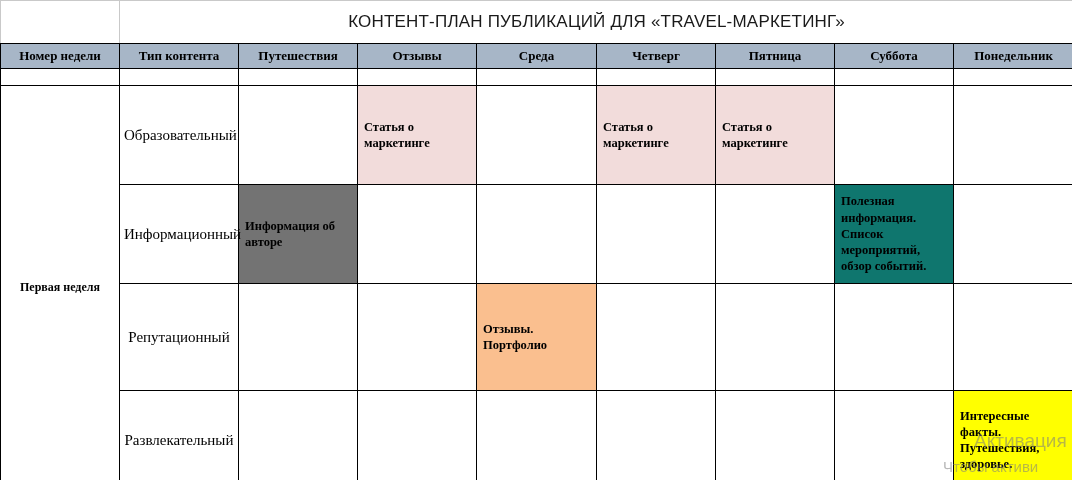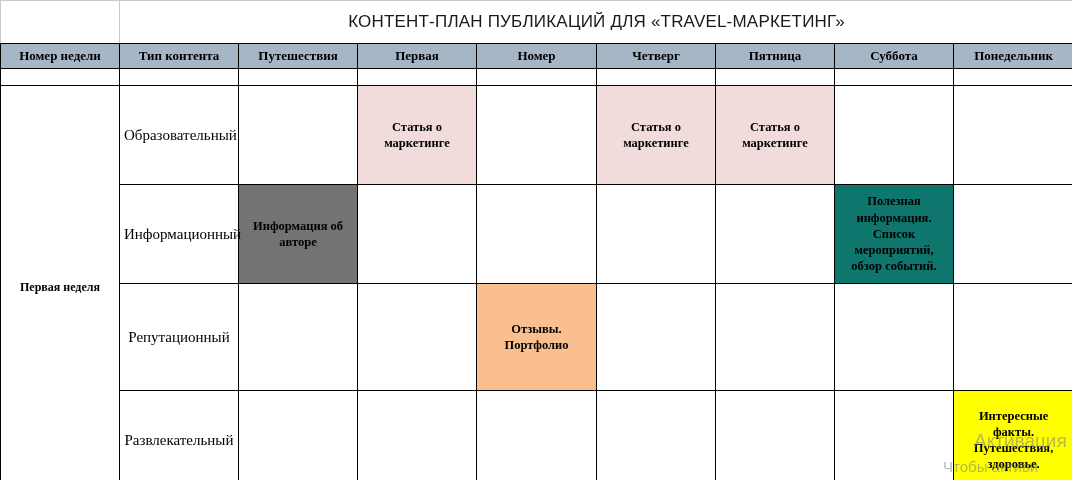--- a/index.html
+++ b/index.html
@@ -34,21 +34,21 @@
 
   td.week-cell{
     border:1px solid #000;text-align:center;vertical-align:middle;
     font-size:12px;font-weight:bold;background:#fff;padding:0 4px;
   }
   td.type-cell{
     border:1px solid #000;text-align:center;vertical-align:middle;
     font-size:15px;font-weight:normal;background:#fff;padding:0 4px;
   }
   td.day-cell{
-    border:1px solid #000;text-align:center;vertical-align:middle;
+    border:1px solid #000;text-align:left;vertical-align:middle;
     font-size:12.5px;font-weight:bold;line-height:1.3;
     background:#fff;padding:2px 6px;color:#000;word-wrap:break-word;
   }
   tr.r-edu td{height:94px;}
   tr.r-info td{height:94px;}
   tr.r-rep td{height:102px;}
   tr.r-fun td{height:94px;}
   table.plan{border-bottom:2px solid #000;}
 
   
@@ -80,22 +80,22 @@
   <tbody>
       <tr class="title-row">
     <td></td>
     <td colspan="8" class="doc-title">КОНТЕНТ-ПЛАН ПУБЛИКАЦИЙ ДЛЯ «TRAVEL-МАРКЕТИНГ»</td>
   </tr>
 
   <tr class="head-row" style="background-color: rgb(167, 182, 199); margin-left: 40px;">
     <th>Номер недели</th>
     <th>Тип контента</th>
     <th>Путешествия</th>
-    <th>Первая</th>
-    <th>Номер</th>
+    <th>Отзывы</th>
+    <th>Среда</th>
     <th>Четверг</th>
     <th>Пятница</th>
     <th>Суббота</th>
     <th>Понедельник</th>
   </tr>
 
   <tr class="spacer-row">
     <td></td>
         <td></td>
     <td></td>

